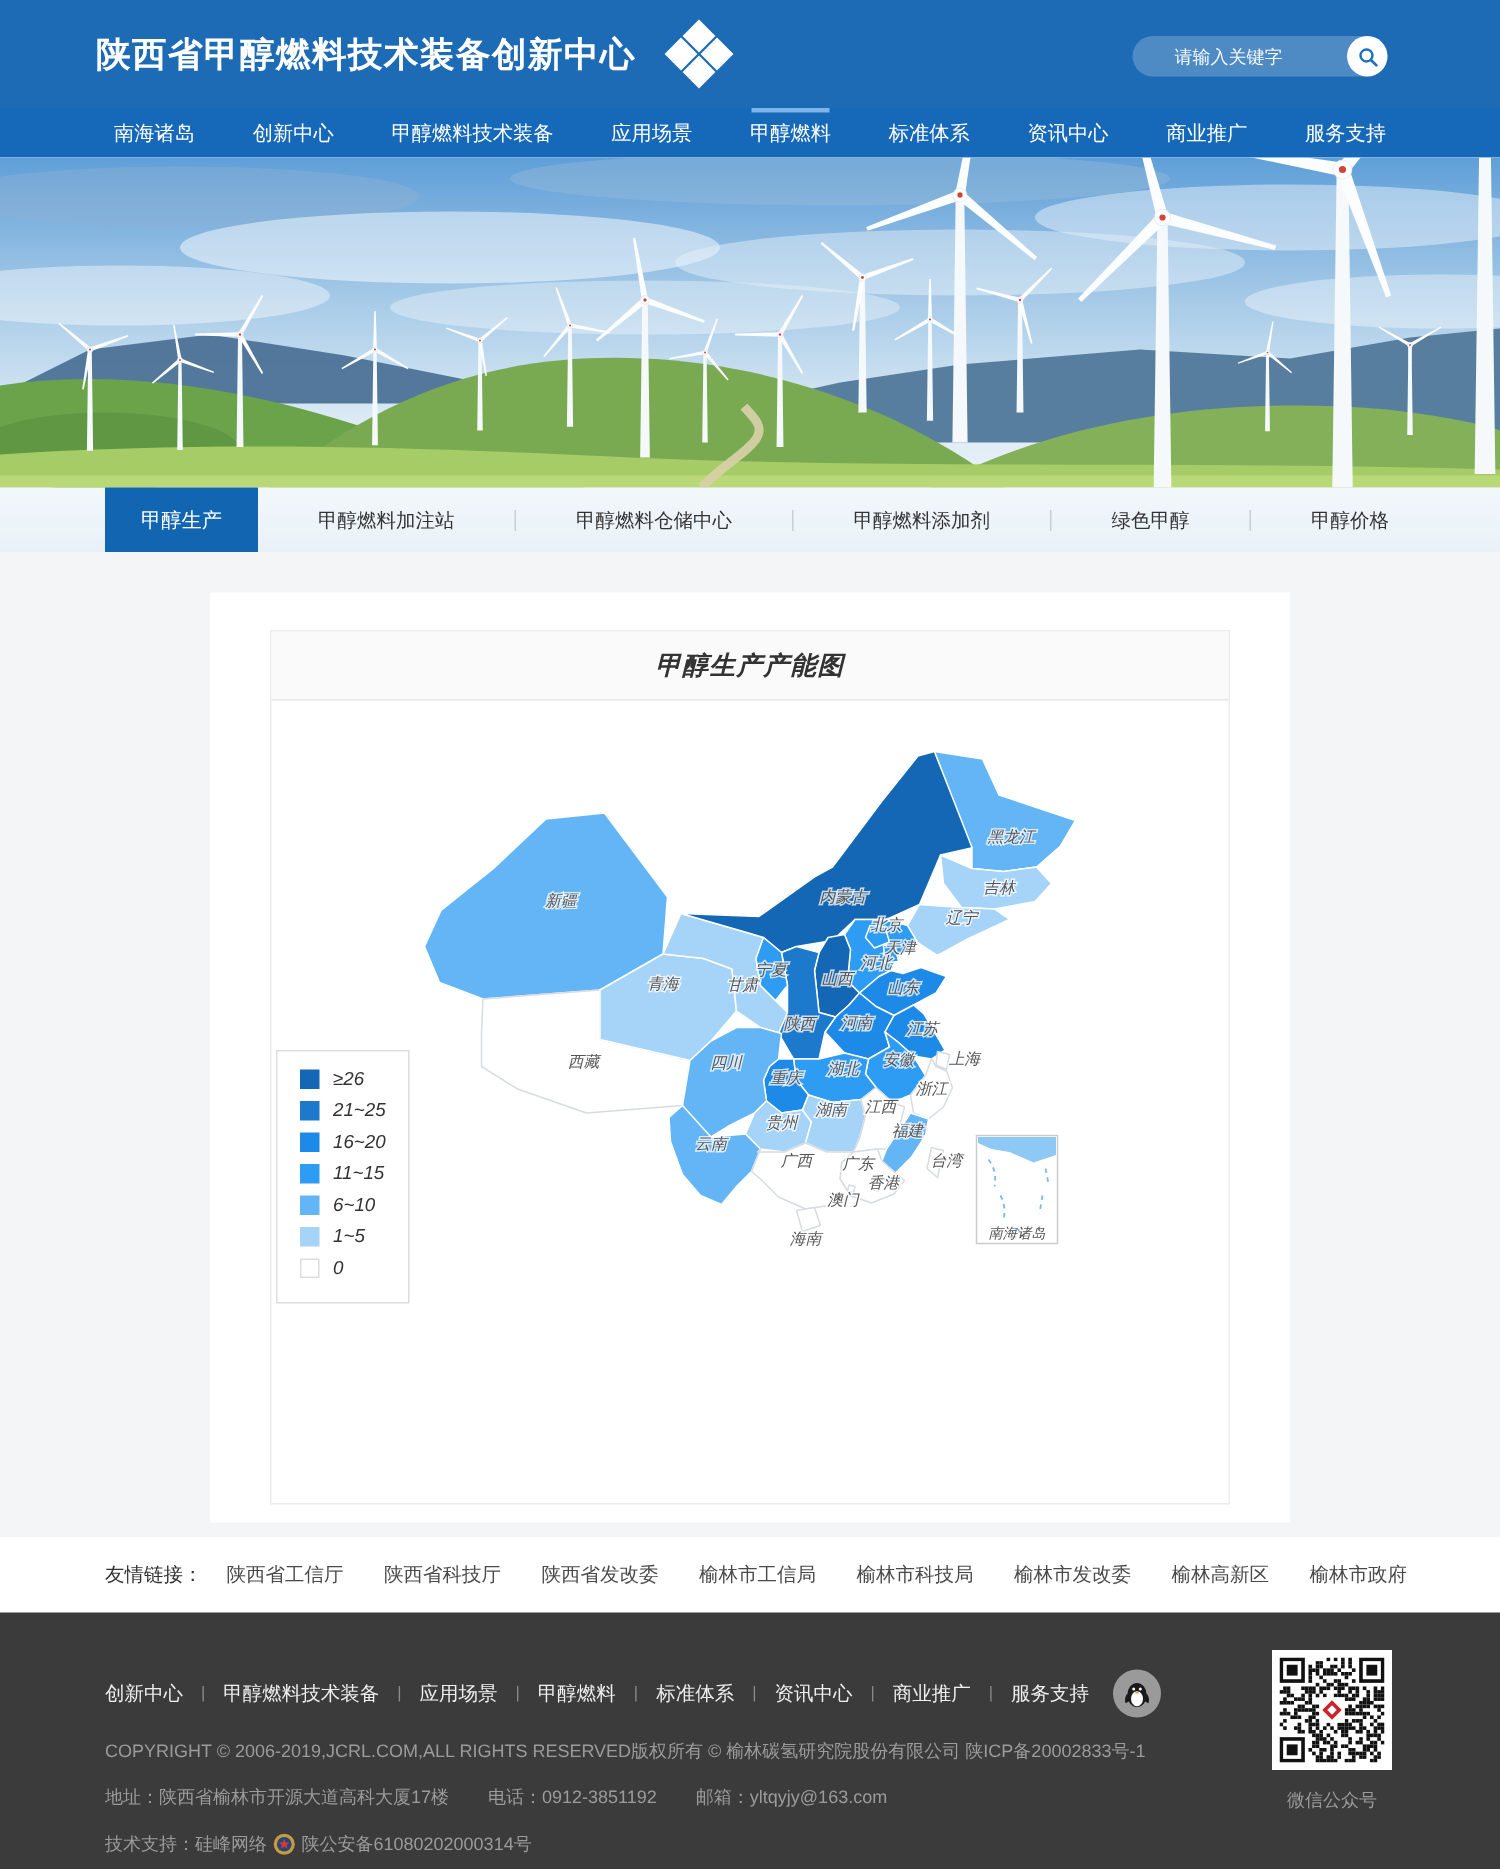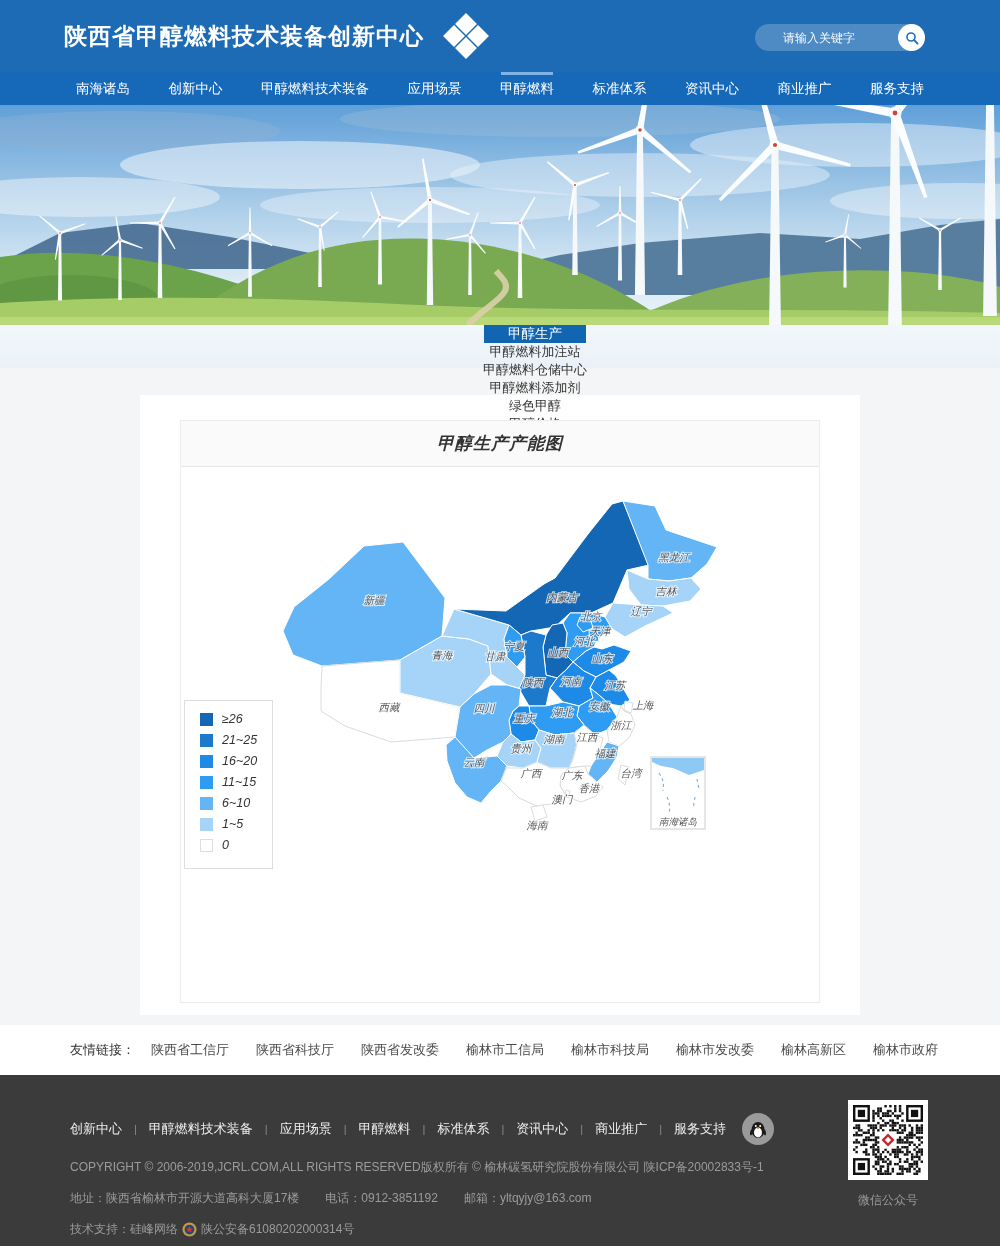--- a/index.html
+++ b/index.html
@@ -21,21 +21,21 @@
 
   
   .main-nav { height:33px; background:#1668b8; display:flex; align-items:stretch; justify-content:space-between; padding:0 70px; }
   .main-nav .nav-item { position:relative; color:#fff; font-size:13.5px; display:flex; align-items:center; padding:0 6px; cursor:pointer; white-space:nowrap; }
   .main-nav .nav-item.active::before { content:""; position:absolute; top:0; left:50%; transform:translateX(-50%); width:52px; height:3px; background:#7fb4e8; }
 
   
   .hero { height:220px; overflow:hidden; line-height:0; }
 
   
-  .subnav { height:43px; background:linear-gradient(#f2f7fb,#e9f1f8); display:flex; align-items:center; padding-left:70px;flex-direction:column; }
+  .subnav { height:43px; background:linear-gradient(#f2f7fb,#e9f1f8); display:flex; align-items:center; padding-left:70px; }
   .subnav-active { height:43px; background:#1266b1; color:#fff; font-size:13.5px; display:flex; align-items:center; justify-content:center; padding:0 24px; cursor:pointer; }
   .subnav-item { color:#333; font-size:13px; padding:0 40px; cursor:pointer; white-space:nowrap; }
   .subnav-sep { width:1px; height:14px; background:#c9ced4; }
 
   
   .content-bg { background:#f4f5f6; padding:27px 0 10px; }
   .card { width:720px; height:620px; background:#fff; margin:0 auto; padding:25px 40px; }
   .chart-box { border:1px solid #ececec; height:583px; position:relative;font-style:italic; }
   .chart-title-bar { height:46px; background:#fafafa; border-bottom:1px solid #e7e7e7; display:flex; align-items:center; justify-content:center; }
   .chart-title { font-size:17px; font-weight:bold; color:#333; letter-spacing:1px; }

